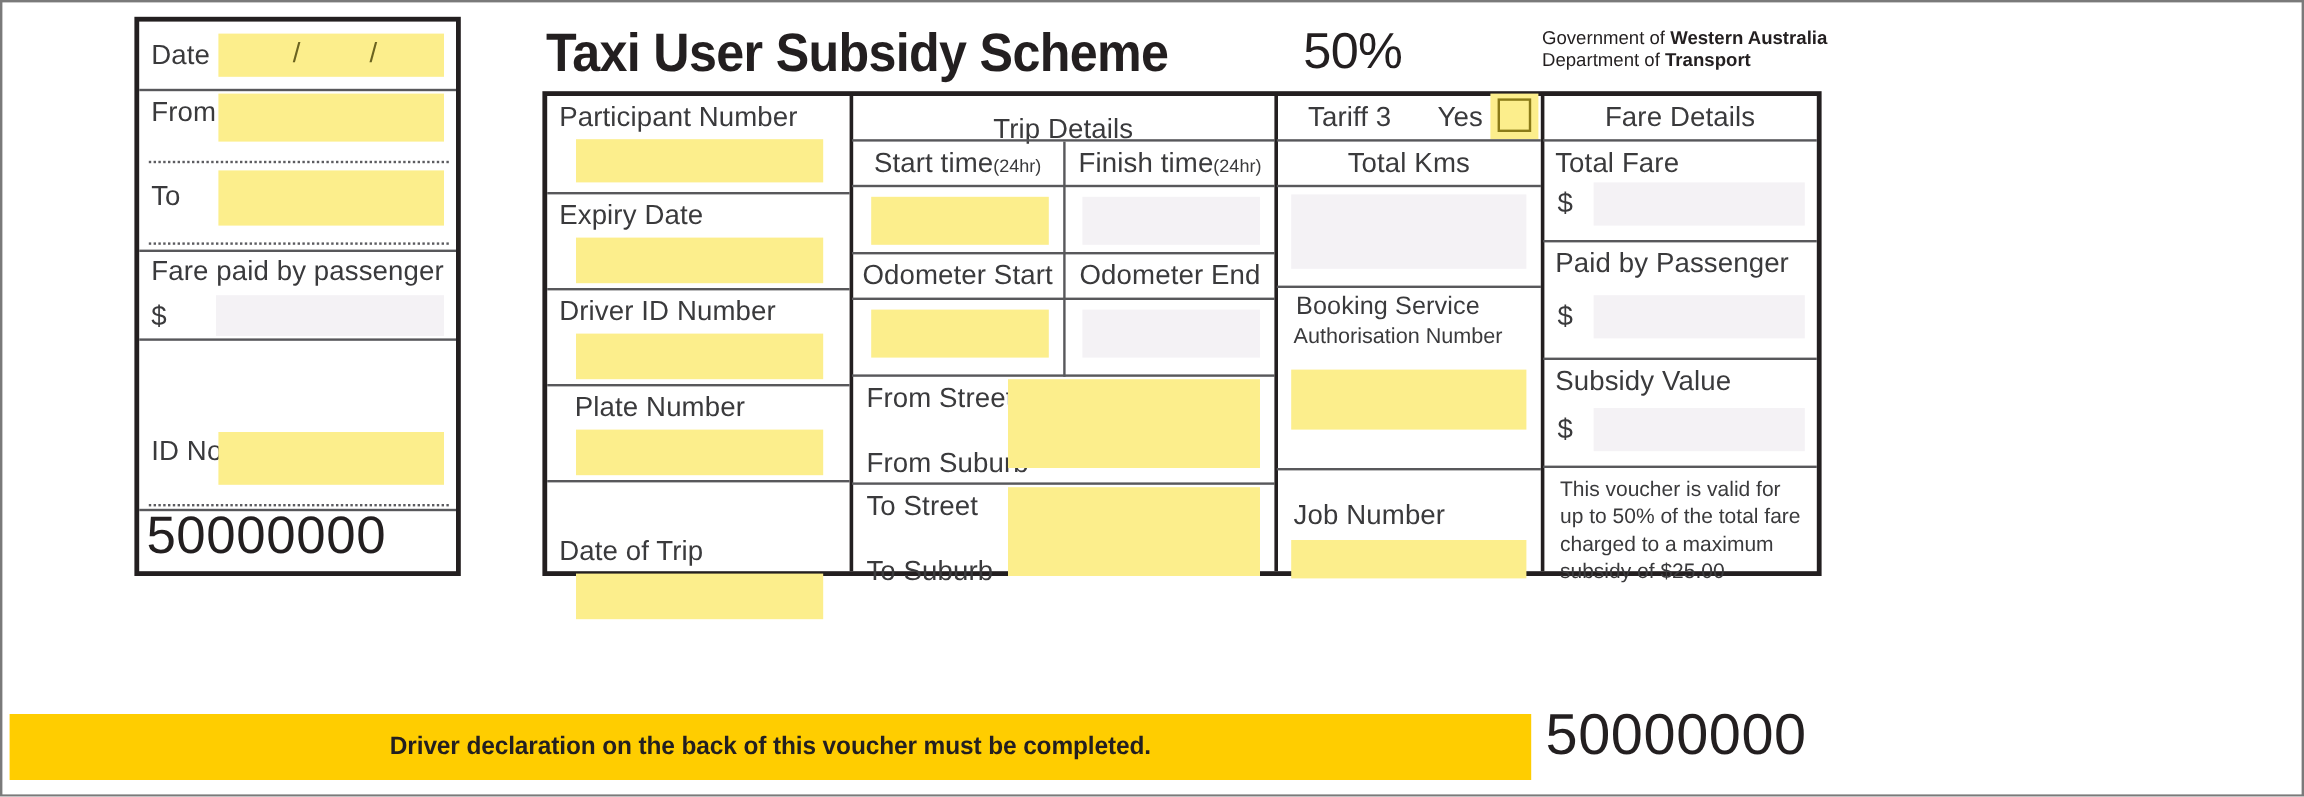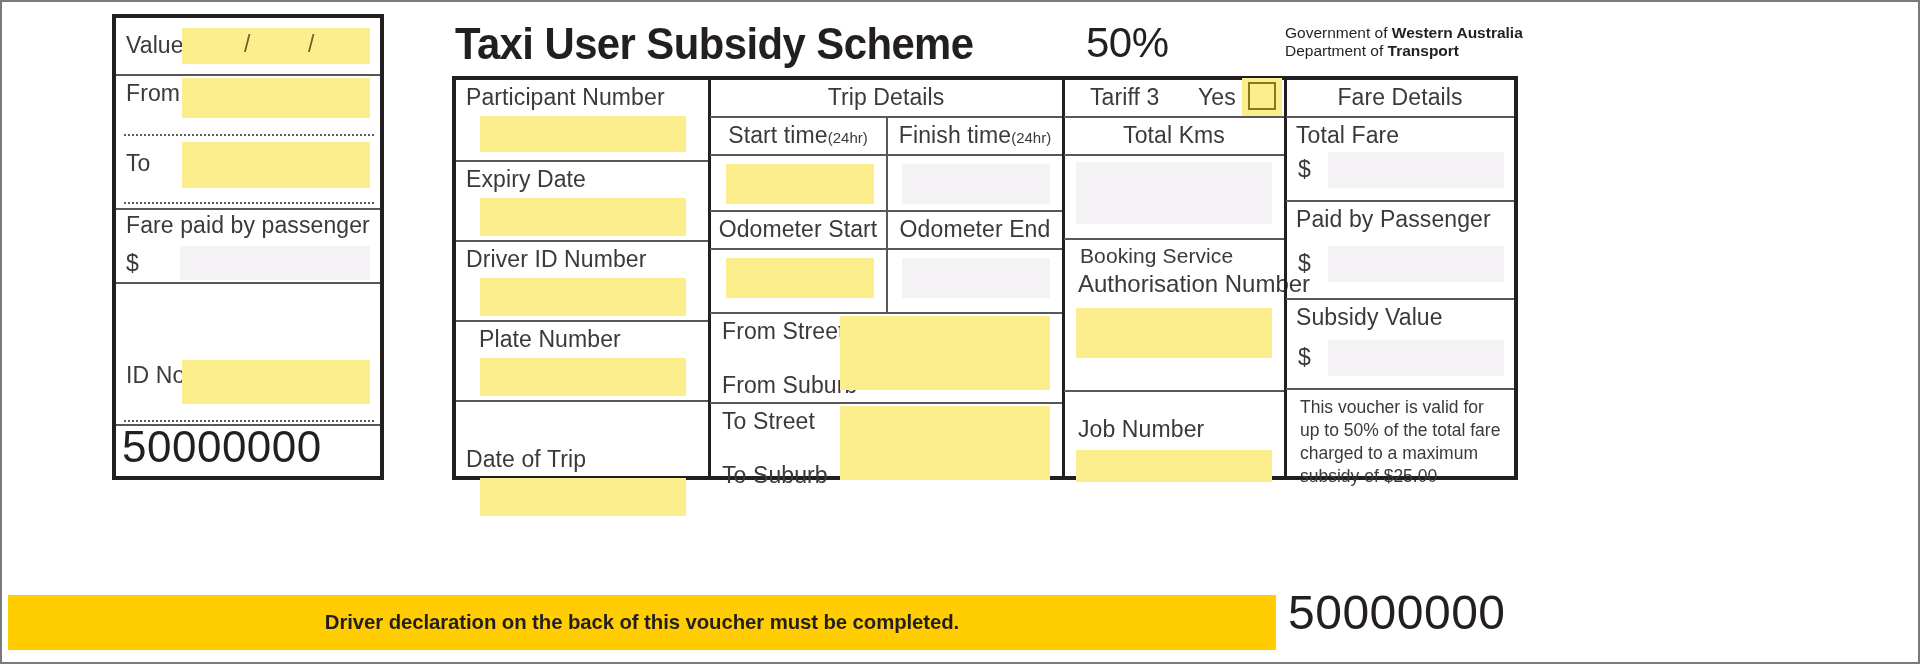--- a/index.html
+++ b/index.html
@@ -22,21 +22,21 @@
   
   .fill-yellow { background: #FCEE8C; }
   .fill-grey   { background: #F4F2F5; }
 
   .lbl {
     font-size: 23px;
     color: #3a3a3c;
     letter-spacing: 0.1px;
     white-space: nowrap;
   }
-  .lbl-sm { font-size: 24px; color:#3a3a3c; white-space: nowrap; }
+  .lbl-sm { font-size: 18px; color:#3a3a3c; white-space: nowrap; }
   .lbl-c { text-align: center; }
   .dollar { font-size: 23px; color: #3a3a3c; }
 
   .dotline {
     border-top: 2px dotted #5c5c60;
     height: 0;
   }
 
   
   #left-stub {
@@ -153,21 +153,21 @@
   }
 </style>
 </head>
 <body>
 
 <div id="voucher">
 
   <div id="left-stub">
 
     <div class="stub-row" style="top:0; height:56px;">
-      <div class="lbl" style="position:absolute; left:10px; top:14px;">Value</div>
+      <div class="lbl" style="position:absolute; left:10px; top:14px;">Date</div>
       <div class="fill-yellow" style="position:absolute; left:66px; top:10px; width:188px; height:36px;"></div>
       <div class="lbl" style="position:absolute; left:128px; top:13px; color:#6b6320;">/</div>
       <div class="lbl" style="position:absolute; left:192px; top:13px; color:#6b6320;">/</div>
     </div>
     <div class="stub-sep" style="top:56px;"></div>
 
     <div class="stub-row" style="top:58px; height:64px;">
       <div class="lbl" style="position:absolute; left:10px; top:4px;">From</div>
       <div class="fill-yellow" style="position:absolute; left:66px; top:2px; width:188px; height:40px;"></div>
       <div class="dotline" style="position:absolute; left:8px; right:6px; top:58px;"></div>
@@ -231,21 +231,21 @@
       <div class="lbl" style="position:absolute; left:10px; top:4px;margin-left:13px;">Plate Number</div>
       <div class="fill-yellow" style="position:absolute; left:24px; top:36px; width:206px; height:38px;"></div>
     </div>
     <div class="hline" style="left:0; width:252px; top:320px;"></div>
 
     <div class="cell" style="left:0; top:322px; width:252px; height:76px;margin-top:40px;">
       <div class="lbl" style="position:absolute; left:10px; top:4px;">Date of Trip</div>
       <div class="fill-yellow" style="position:absolute; left:24px; top:36px; width:206px; height:38px;"></div>
     </div>
 
-    <div class="cell" style="left:254px; top:0; width:352px; height:18px;">
+    <div class="cell" style="left:254px; top:10px; width:352px; height:18px;">
       <div class="lbl lbl-c" style="position:absolute; left:0; right:0; top:4px;">Trip Details</div>
     </div>
     <div class="hline" style="left:254px; width:352px; top:36px;"></div>
 
     <div class="cell" style="left:254px; top:38px; width:176px; height:36px;">
       <div style="position:absolute; left:0; right:0; top:4px; text-align:center;">
         <span class="lbl">Start time</span><span class="lbl-sm" style="font-size:15px;">(24hr)</span>
       </div>
     </div>
     <div class="cell" style="left:432px; top:38px; width:174px; height:36px;">

